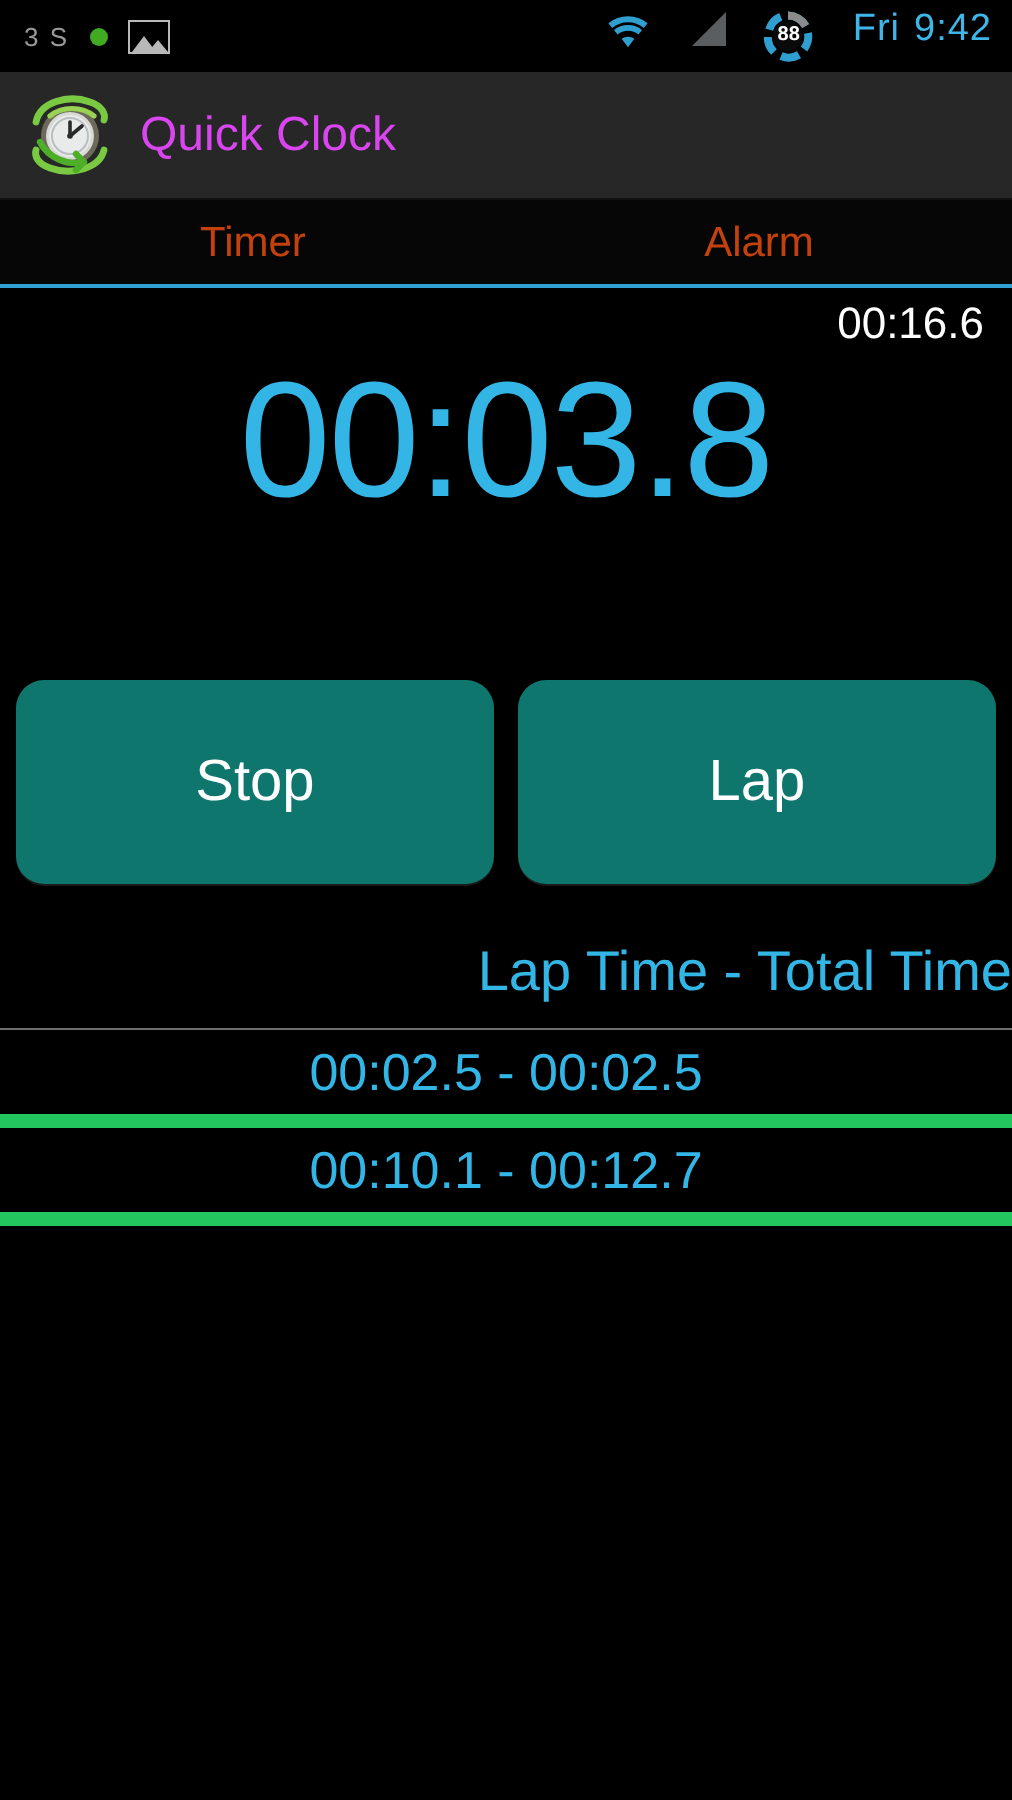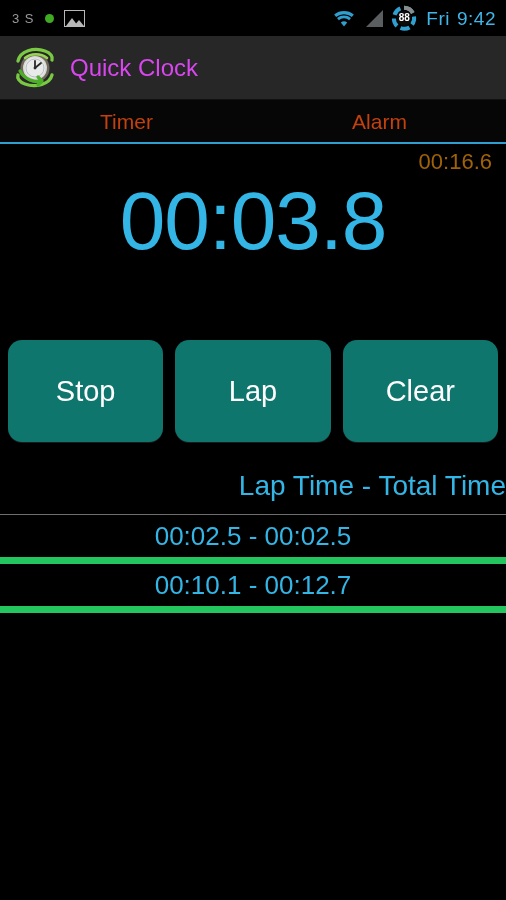--- a/index.html
+++ b/index.html
@@ -37,22 +37,21 @@
     position: relative;
   }
   .status-left {
     display: flex;
     align-items: center;
     gap: 10px;
   }
   .status-right {
     margin-left: auto;
     display: flex;
-    align-items: center;
-    gap: 7px;
+    gap: 17px;
   }
   .sb-text-3s {
     font-size: 13px;
     color: #9a9a9a;
     letter-spacing: 1px;
     line-height: 1;
   }
   .sb-green-dot {
     width: 9px;
     height: 9px;
@@ -177,21 +176,21 @@
   .total-row {
     height: 36px;
     display: flex;
     align-items: center;
     justify-content: flex-end;
     padding-right: 14px;
     box-sizing: border-box;
   }
   .total-time {
     font-size: 22px;
-    color: #a16207;
+    color: #ffffff;
     line-height: 1;
   }
 
   .main-display-wrap {
     height: 160px;
     display: flex;
     justify-content: center;
   }
   .main-display {
     font-size: 82px;
@@ -326,21 +325,20 @@
       <span class="total-time">00:16.6</span>
     </div>
 
     <div class="main-display-wrap">
       <div class="main-display">00:03.8</div>
     </div>
 
     <div class="button-row">
       <button class="sw-button">Stop</button>
       <button class="sw-button">Lap</button>
-      <button class="sw-button">Clear</button>
     </div>
 
     <div class="lap-header">Lap Time - Total Time</div>
 
     <div class="lap-list">
       <div class="lap-row">00:02.5 - 00:02.5</div>
       <div class="lap-row">00:10.1 - 00:12.7</div>
     </div>
 
     <div class="spacer-fill"></div>

